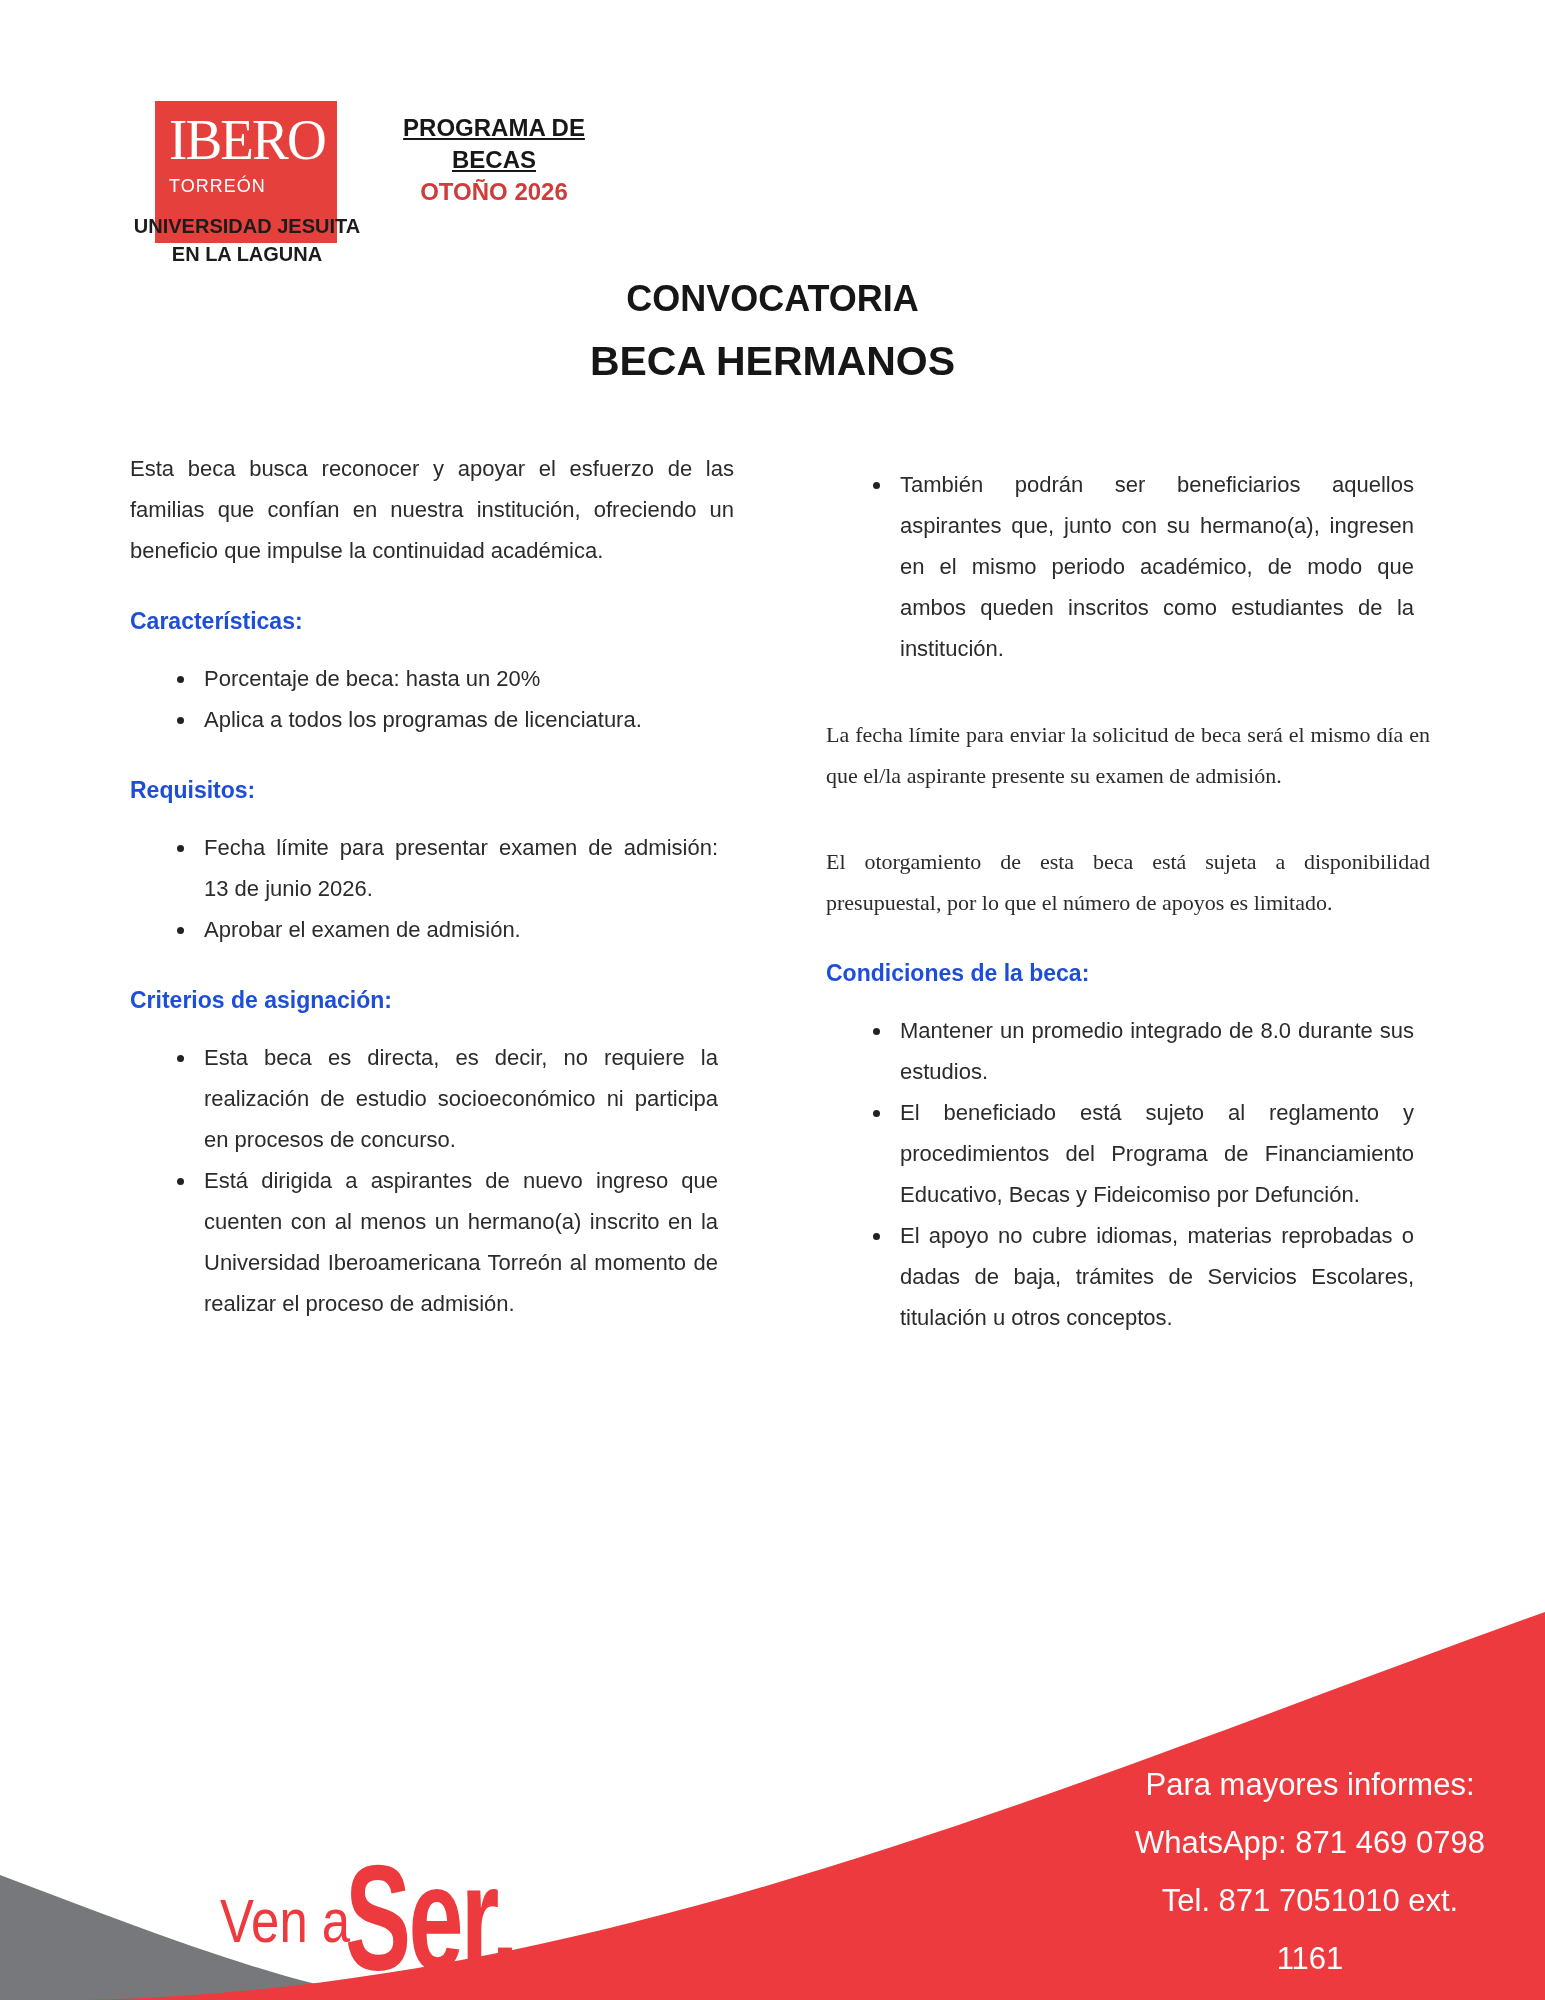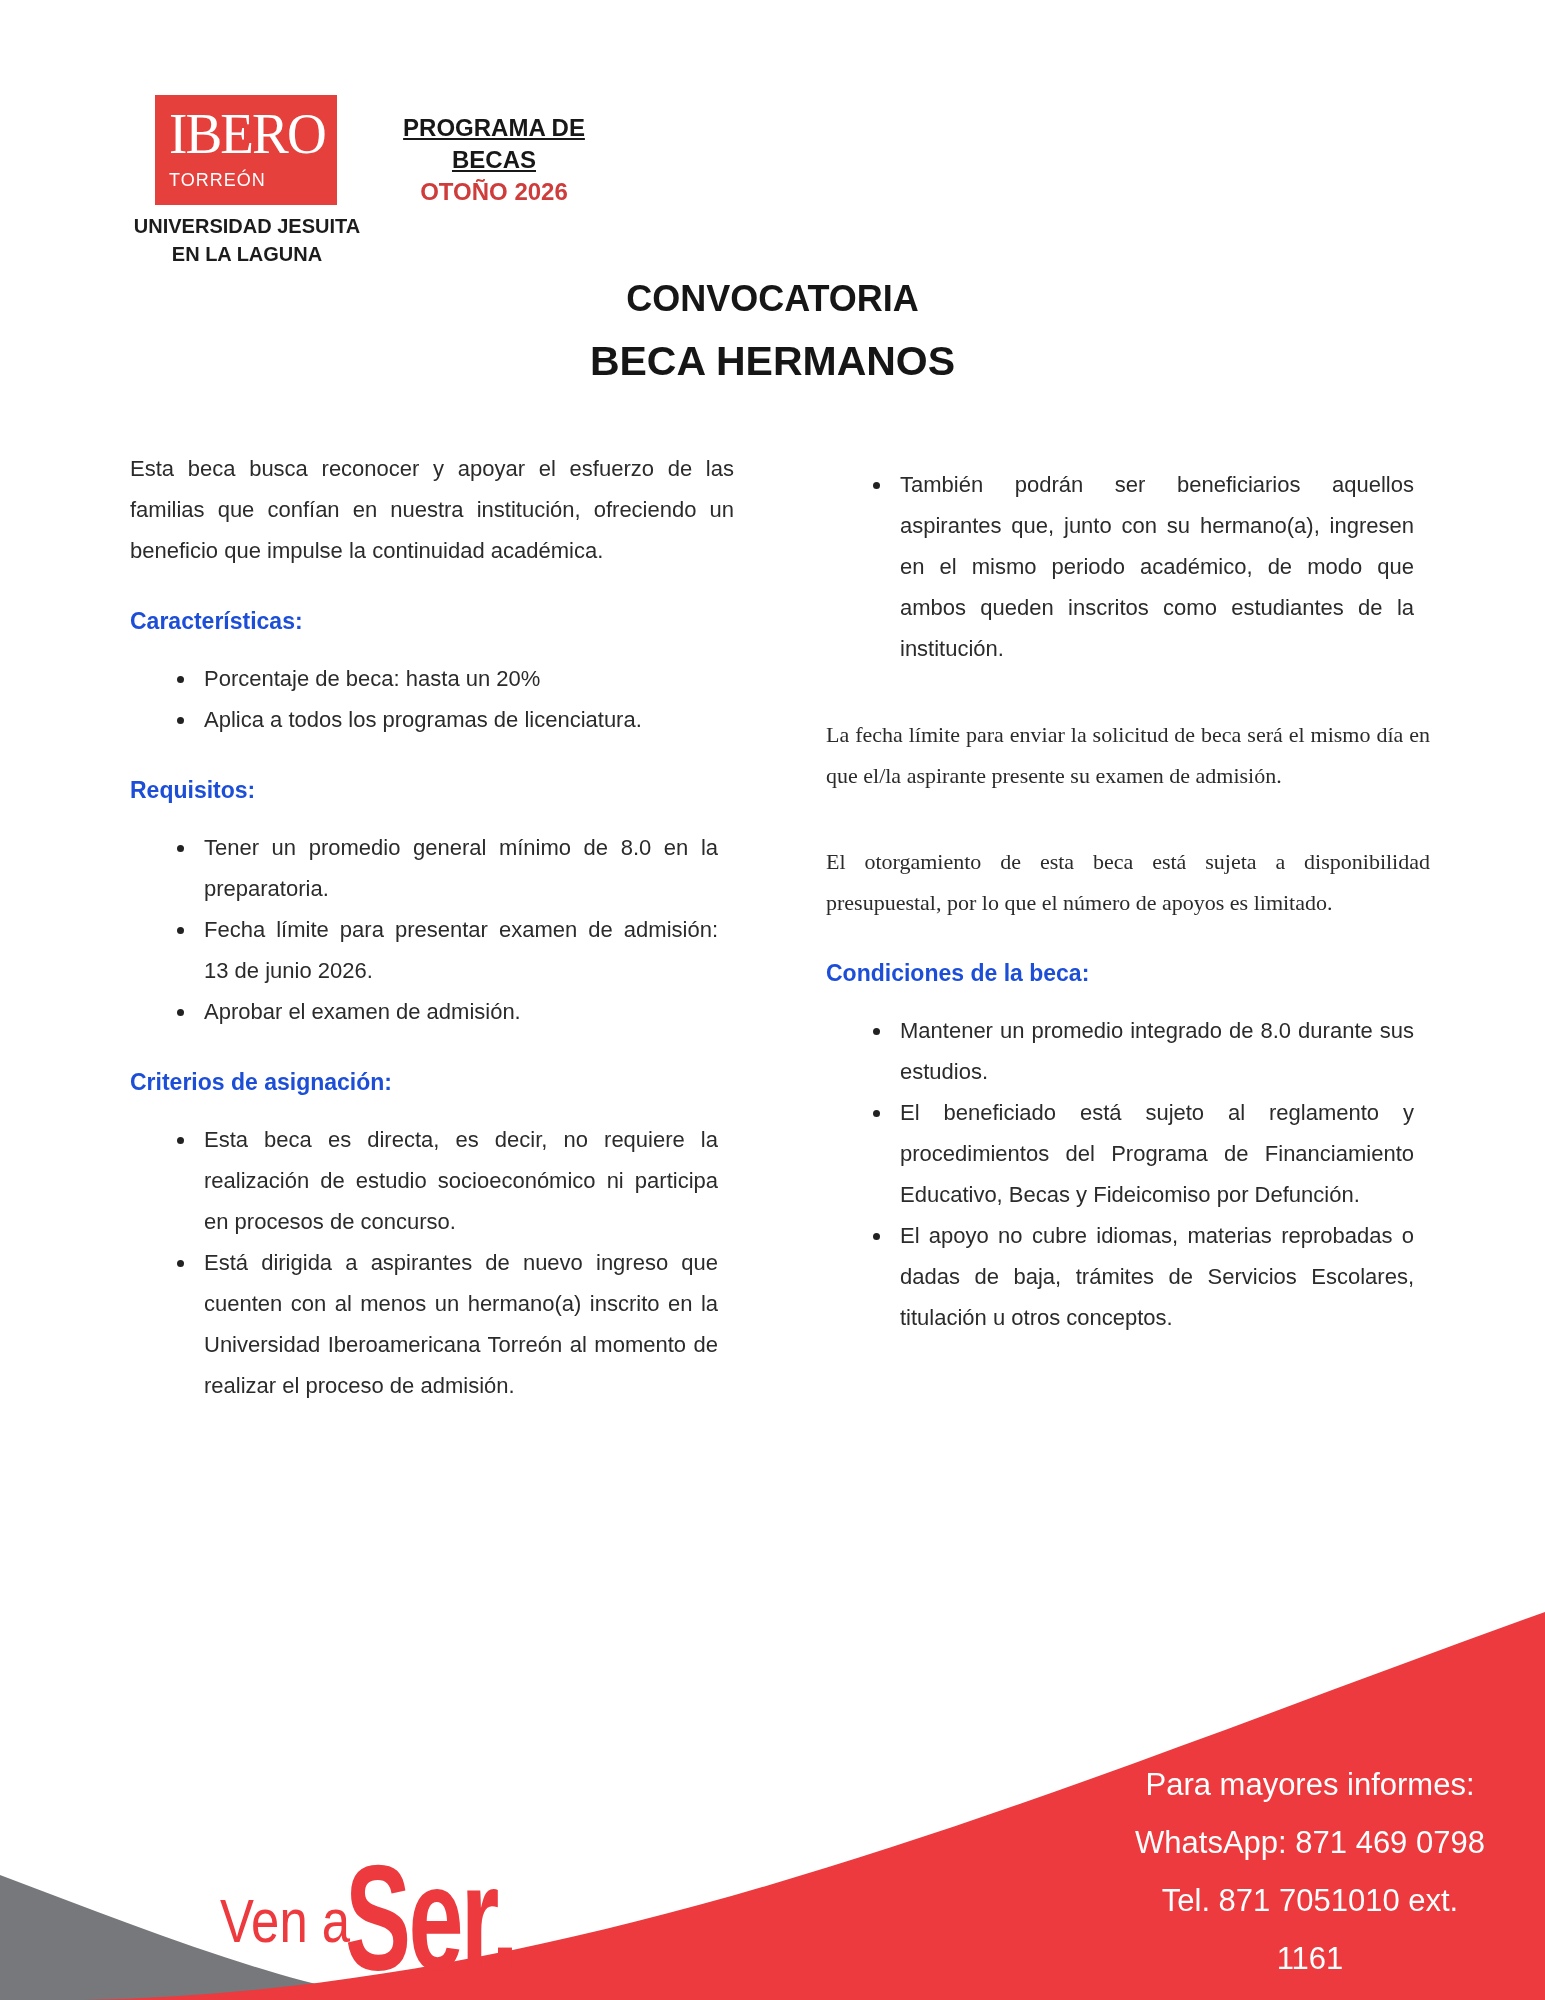--- a/index.html
+++ b/index.html
@@ -15,22 +15,22 @@
     width:1545px;height:2000px;
     background:#ffffff;
     overflow:hidden;
     font-family:"Liberation Sans","DejaVu Sans",sans-serif;
     color:var(--ink);
     margin:0 auto;
   }
 
   
   .logo-box{
-    position:absolute;left:155px;top:95px;
-    width:182px;height:110px;
+    position:absolute;left:155px;top:101px;
+    width:182px;height:142px;
     background:var(--logo-red);
     color:#fff;
     box-sizing:border-box;
     padding:8px 0 0 14px;
   }
   .logo-main{
     display:block;
     font-family:"Liberation Serif","DejaVu Serif",serif;
     font-size:58px;line-height:62px;
     letter-spacing:-2px;
@@ -147,21 +147,20 @@
     <p>Esta beca busca reconocer y apoyar el esfuerzo de las familias que confían en nuestra institución, ofreciendo un beneficio que impulse la continuidad académica.</p>
 
     <div class="sec-h">Características:</div>
     <ul class="blist">
       <li><span>Porcentaje de beca: hasta un 20%</span></li>
       <li><span>Aplica a todos los programas de licenciatura.</span></li>
     </ul>
 
     <div class="sec-h">Requisitos:</div>
     <ul class="blist">
-      <li><span>Tener un promedio general mínimo de 8.0 en la preparatoria.</span></li>
       <li><span>Fecha límite para presentar examen de admisión: 13 de junio 2026.</span></li>
       <li><span>Aprobar el examen de admisión.</span></li>
     </ul>
 
     <div class="sec-h">Criterios de asignación:</div>
     <ul class="blist">
       <li><span>Esta beca es directa, es decir, no requiere la realización de estudio socioeconómico ni participa en procesos de concurso.</span></li>
       <li><span>Está dirigida a aspirantes de nuevo ingreso que cuenten con al menos un hermano(a) inscrito en la Universidad Iberoamericana Torreón al momento de realizar el proceso de admisión.</span></li>
     </ul>
   </div>

